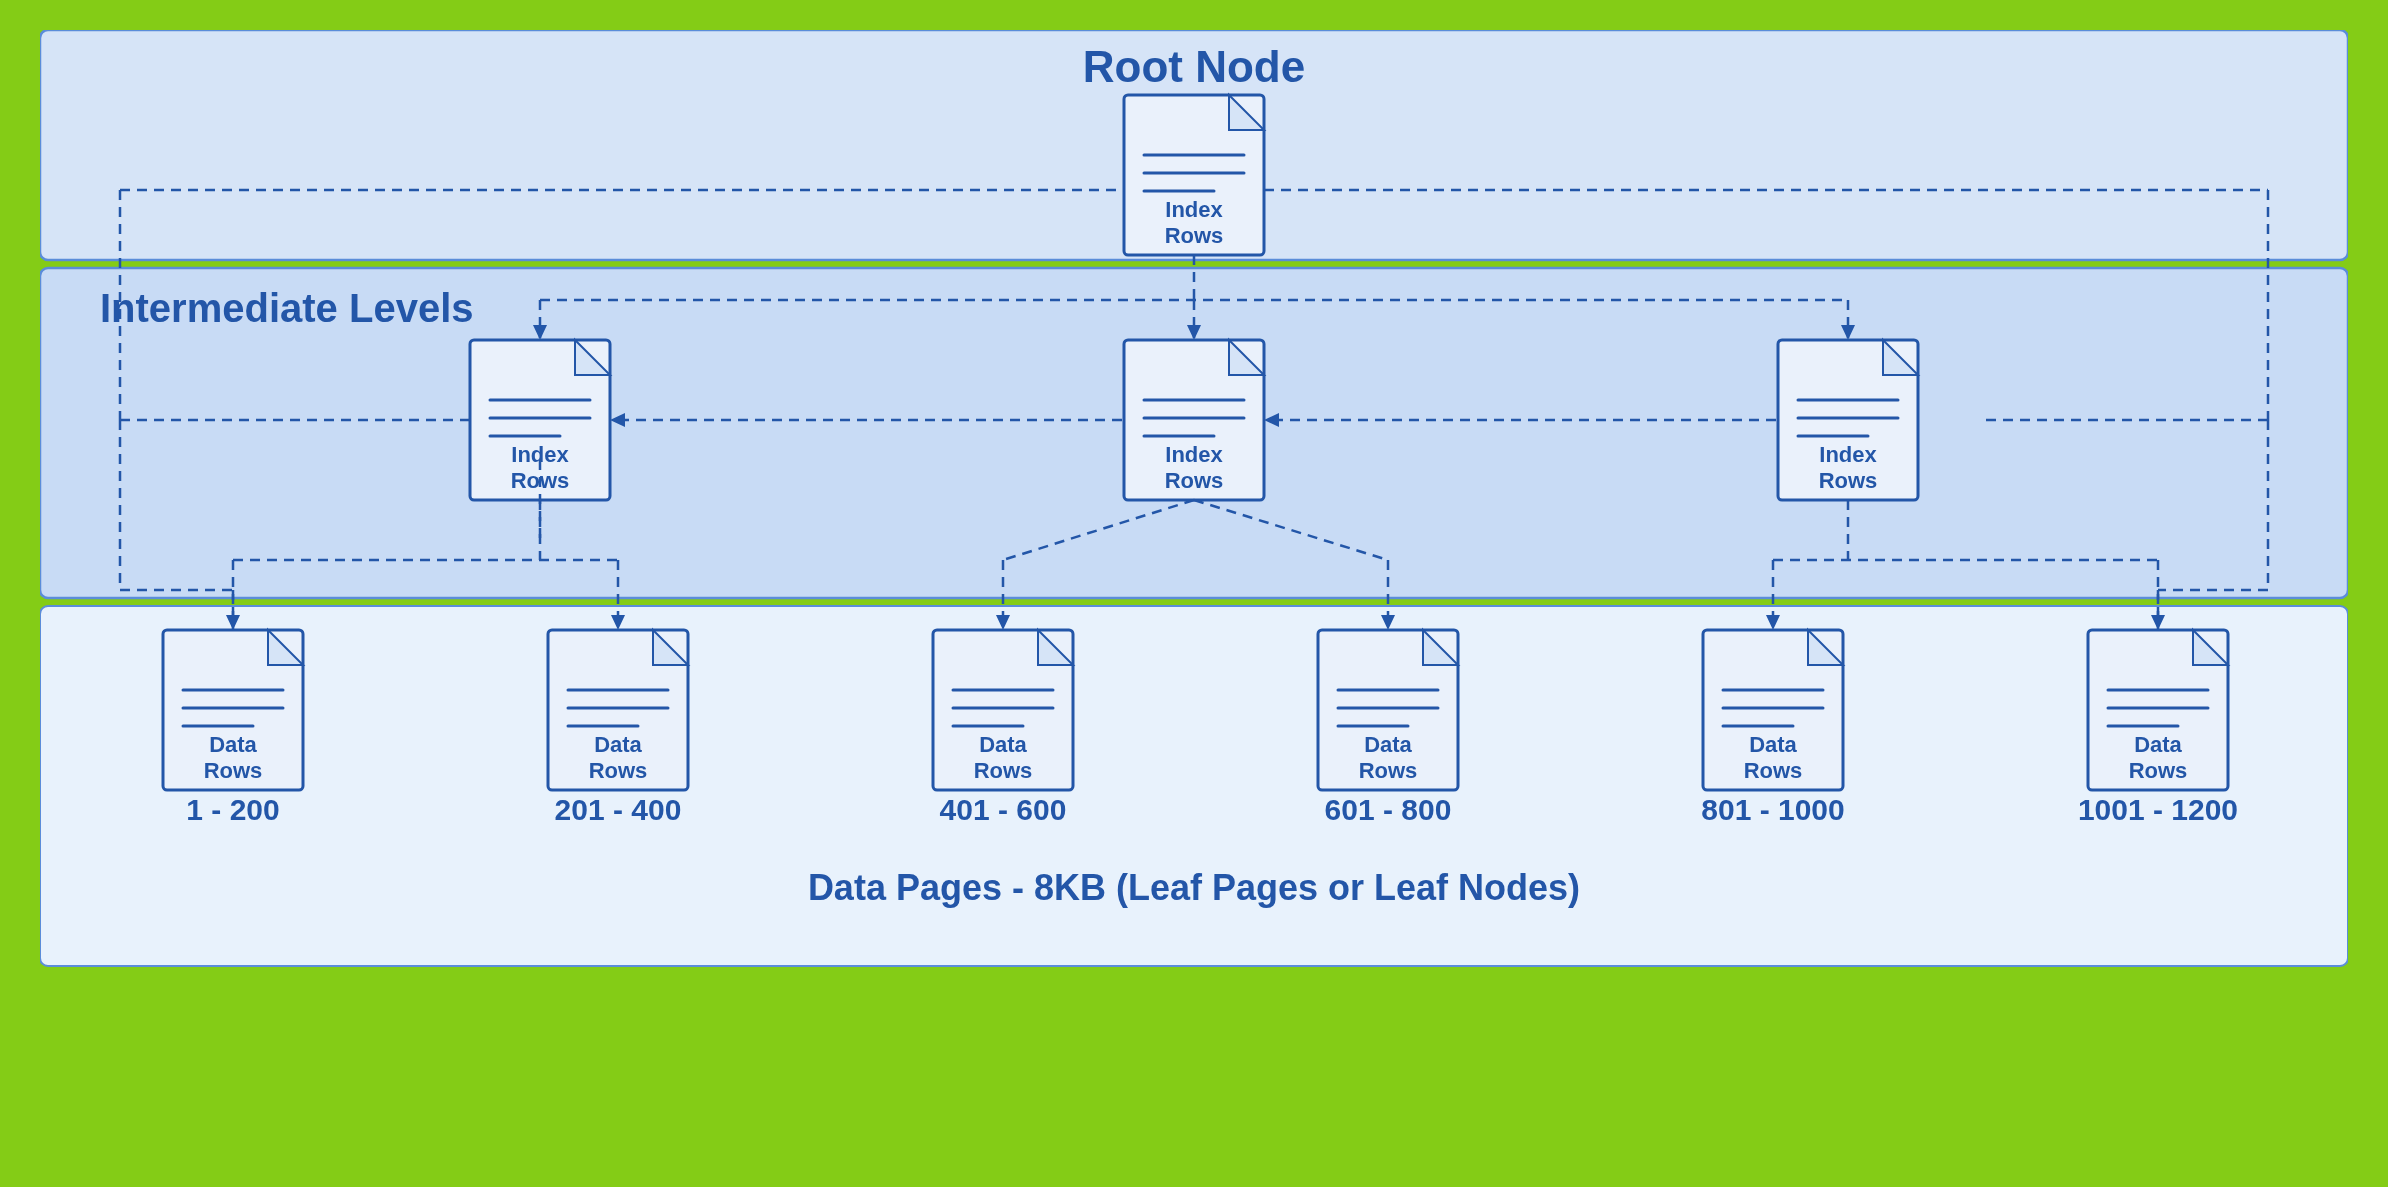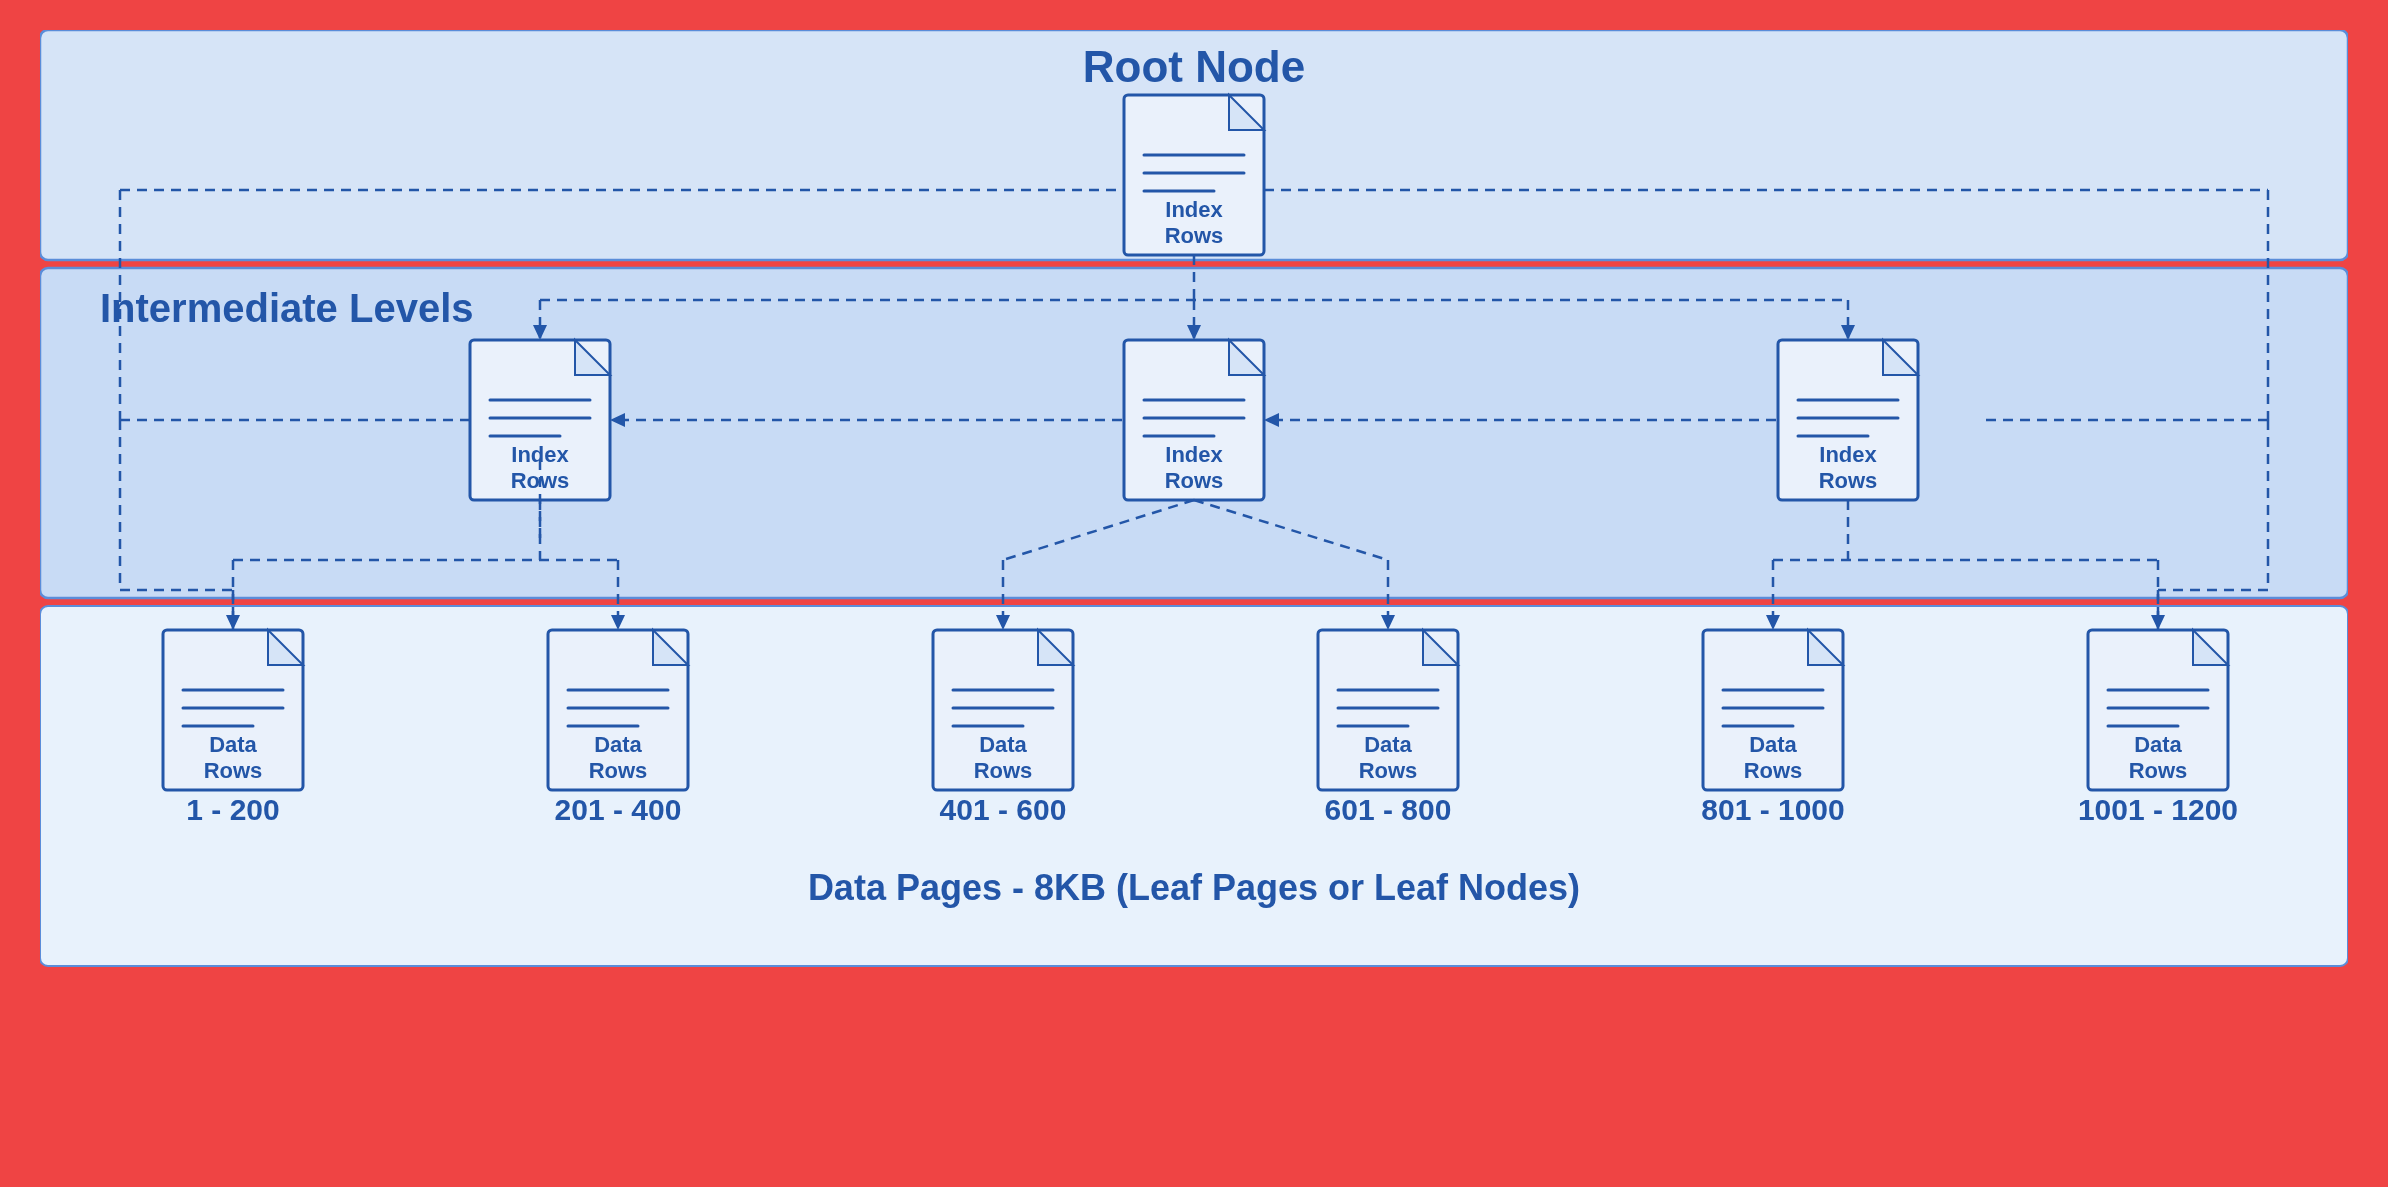--- a/index.html
+++ b/index.html
@@ -7,21 +7,21 @@
       width: 2388px;
       height: 1187px;
       background: #fff;
       font-family: 'Segoe UI', Arial, sans-serif;
       overflow: hidden;
     }
 
     .main-container {
       width: 2388px;
       height: 1187px;
-      background: #ef4444;
+      background: #84cc16;
       display: flex;
       flex-direction: column;
       align-items: center;
       padding: 30px 40px 20px 40px;
     }
   </style>
 </head>
 <body>
 
 <div class="main-container">

